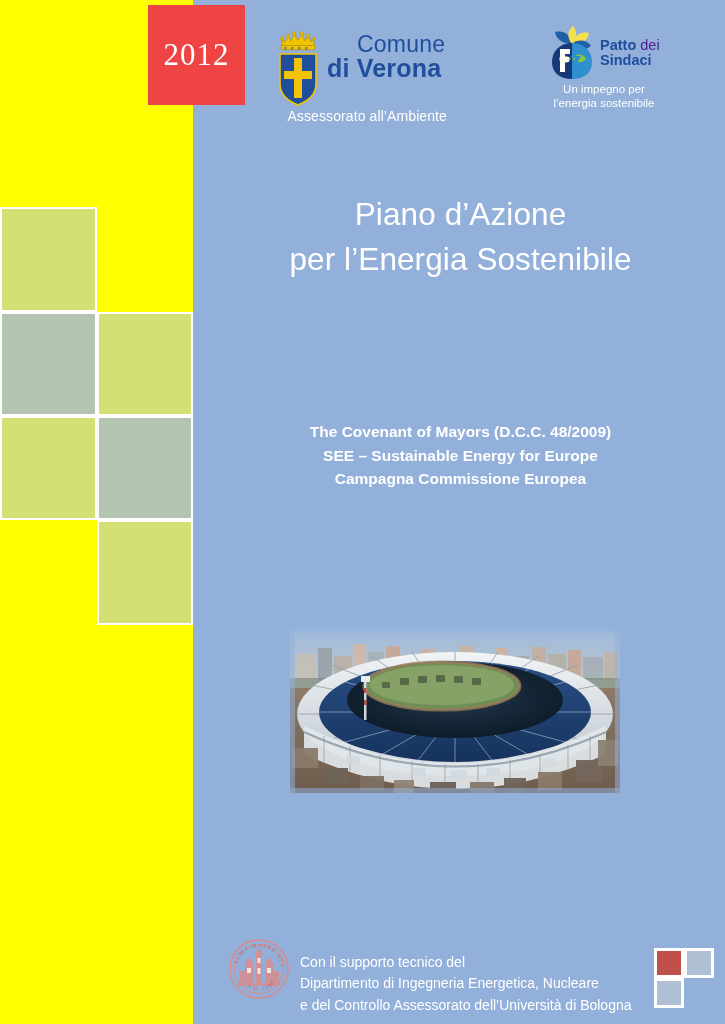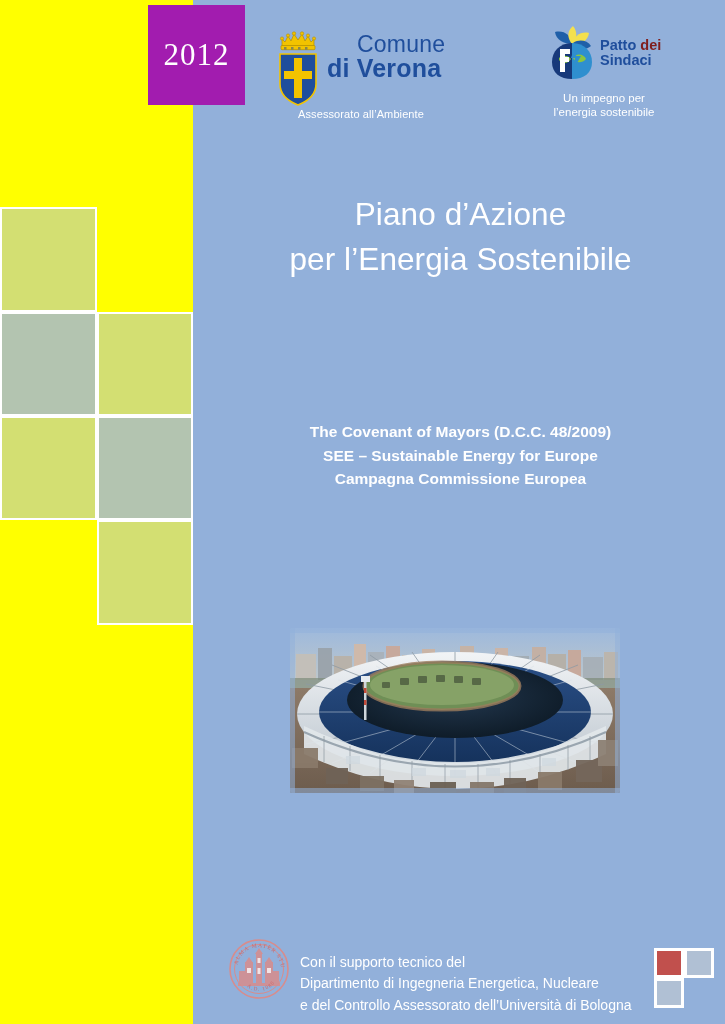--- a/index.html
+++ b/index.html
@@ -25,21 +25,21 @@
   }
   .cell{
     position:absolute;
     box-sizing:border-box;
     border:2px solid #ffffff;
   }
 
   
   .year-box{
     position:absolute;left:148px;top:5px;width:97px;height:100px;
-    background:#a21caf;
+    background:#ef4444;
     display:flex;align-items:center;justify-content:center;
   }
   .year-box .year{
     font-family:"Liberation Serif", serif;
     font-size:31px;color:#ffffff;letter-spacing:1px;
   }
 
   
   .verona-logo{
     position:absolute;left:271px;top:26px;width:175px;height:100px;
@@ -49,37 +49,37 @@
     position:absolute;left:56px;top:7px;
     line-height:1.02;
   }
   .verona-words .l1{
     font-size:23px;color:#1f4e9c;letter-spacing:.2px;margin-left:30px;
   }
   .verona-words .l2{
     font-size:25px;color:#1f4e9c;font-weight:bold;letter-spacing:.2px;
   }
   .assessorato{
-    position:absolute;left:4px;top:82px;width:172px;text-align:center;
-    font-size:11px;color:#ffffff;letter-spacing:.1px;white-space:nowrap;
+    position:absolute;left:4px;top:82px;width:172px;text-align:right;
+    font-size:14px;color:#ffffff;letter-spacing:.1px;white-space:nowrap;
   }
 
   
   .patto-logo{
     position:absolute;left:546px;top:24px;width:116px;height:98px;
   }
   .patto-mark{position:absolute;left:0px;top:0px;width:52px;height:56px;}
   .patto-words{
     position:absolute;left:54px;top:14px;line-height:1.04;
   }
   .patto-words .p1{font-size:14.5px;color:#1f4e9c;font-weight:bold;}
-  .patto-words .p1 span.light{font-weight:bold;color:#7f1d1d;}
+  .patto-words .p1 span.light{font-weight:normal;color:#4c1d95;}
   .patto-words .p2{font-size:14.5px;color:#1f4e9c;font-weight:bold;}
   .patto-tag{
-    position:absolute;left:0px;top:67px;width:116px;text-align:center;
+    position:absolute;left:0px;top:58px;width:116px;text-align:center;
     font-size:11.5px;color:#ffffff;line-height:1.25;
   }
 
   
   .main-title{
     position:absolute;left:196px;top:192px;width:529px;
     text-align:center;
     color:#ffffff;
     font-size:31.5px;
     line-height:1.44;

